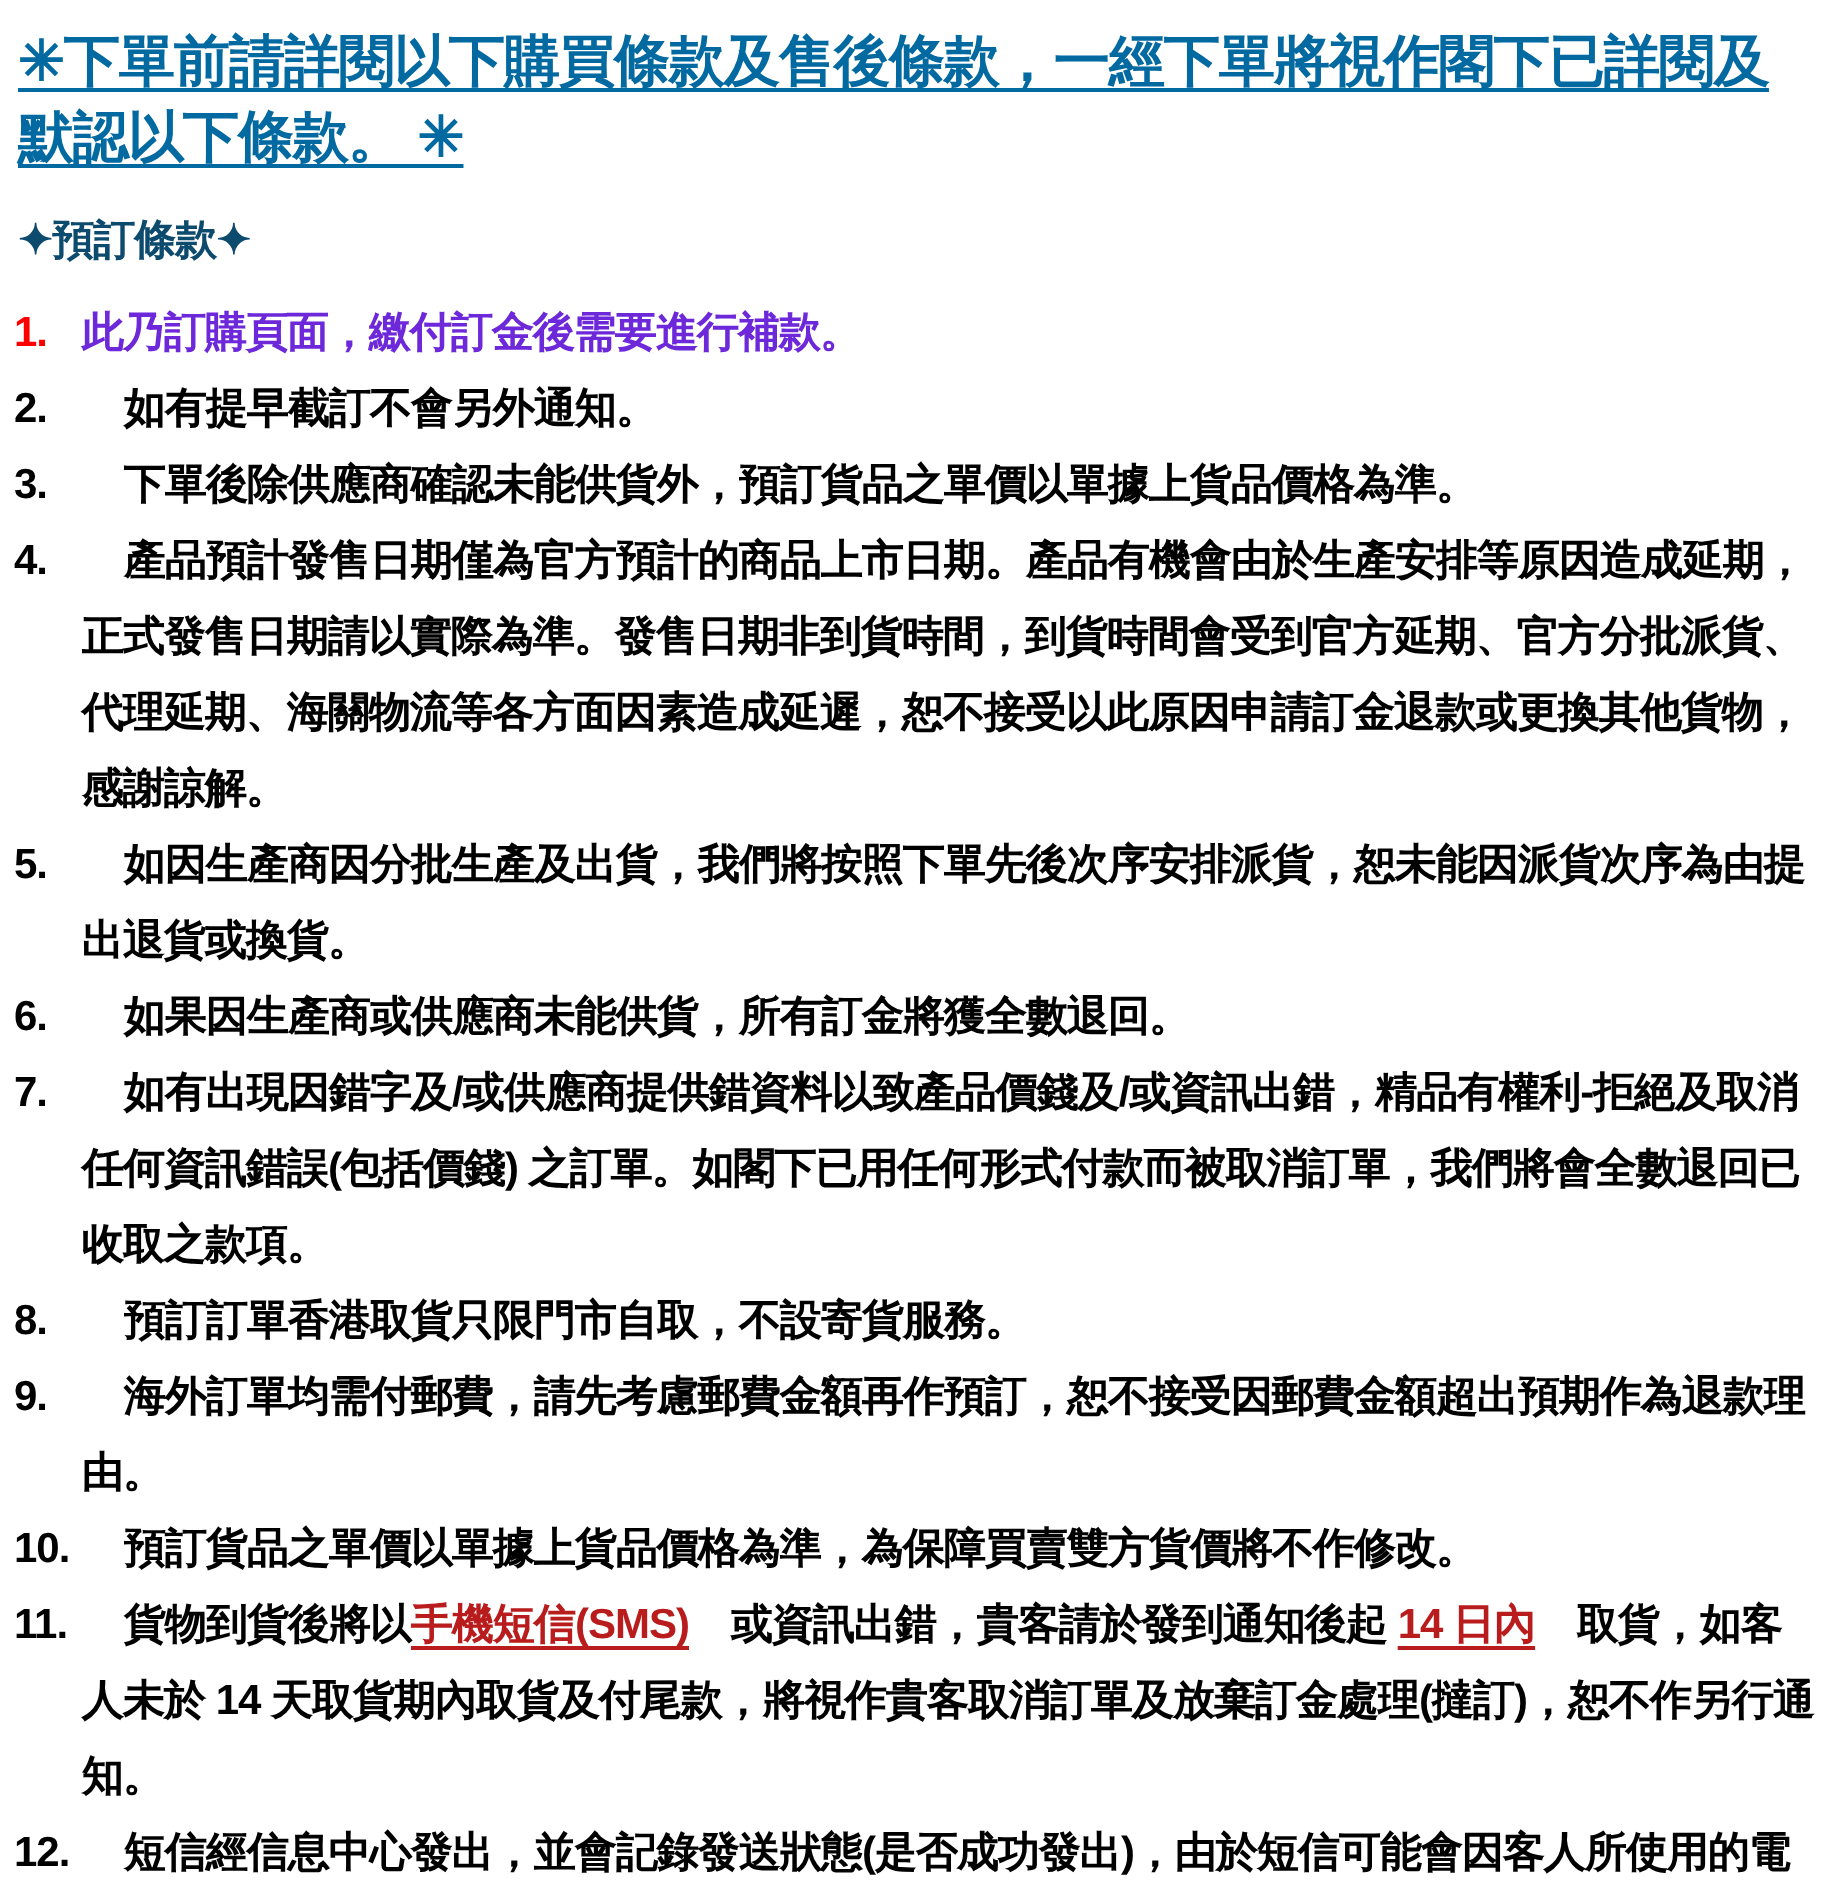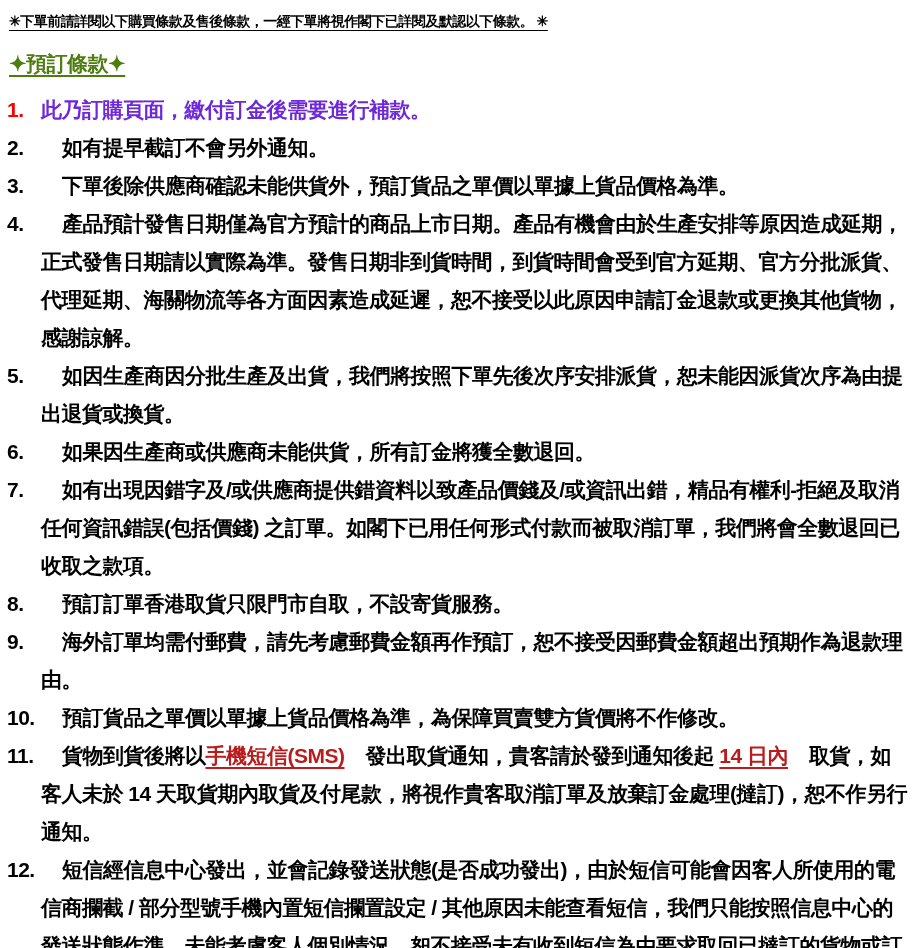--- a/index.html
+++ b/index.html
@@ -12,34 +12,33 @@
     overflow: hidden;
     font-family: "Liberation Sans", sans-serif;
     font-weight: bold;
     color: #000000;
   }
   .page {
     padding: 10px 6px 0 7px;
     width: 913px;
   }
   .notice {
-    color: #000000;
-    font-size: 14px;
+    color: #0369a1;
+    font-size: 28px;
     line-height: 1.35;
     text-decoration: underline;
     text-underline-offset: 4px;
     margin: 2px 0 19px 2px;
     letter-spacing: -0.5px;
   }
   .section-title {
     display: inline-block;
-    color: #4d7c0f;
+    color: #0c4a6e;
     font-size: 21px;
     line-height: 1.3;
-    text-decoration: underline;
     text-underline-offset: 4px;
     margin: 0 0 14px 2px;
     letter-spacing: -0.5px;
   }
   ol.terms {
     list-style: none;
     margin: 0;
     padding: 0;
   }
   li.term {
@@ -113,20 +112,20 @@
       <li class="term">
         <span class="num">9.</span>
         <div class="text"><span class="seg-normal">海外訂單均需付郵費，請先考慮郵費金額再作預訂，恕不接受因郵費金額超出預期作為退款理由。</span></div>
       </li>
       <li class="term">
         <span class="num">10.</span>
         <div class="text"><span class="seg-normal">預訂貨品之單價以單據上貨品價格為準，為保障買賣雙方貨價將不作修改。</span></div>
       </li>
       <li class="term">
         <span class="num">11.</span>
-        <div class="text"><span class="seg-normal">貨物到貨後將以</span><span class="seg-red-underline">手機短信(SMS)</span><span class="seg-normal">發出取貨通知，貴客請於發到通知後起 </span><span class="seg-red-underline">14 日內</span><span class="seg-normal">取貨，如客人未於 14 天取貨期內取貨及付尾款，將視作貴客取消訂單及放棄訂金處理(撻訂)，恕不作另行通知。</span></div>
+        <div class="text"><span class="seg-normal">貨物到貨後將以</span><span class="seg-red-underline">手機短信(SMS)</span><span class="seg-normal">或資訊出錯，貴客請於發到通知後起 </span><span class="seg-red-underline">14 日內</span><span class="seg-normal">取貨，如客人未於 14 天取貨期內取貨及付尾款，將視作貴客取消訂單及放棄訂金處理(撻訂)，恕不作另行通知。</span></div>
       </li>
       <li class="term">
         <span class="num">12.</span>
         <div class="text"><span class="seg-normal">短信經信息中心發出，並會記錄發送狀態(是否成功發出)，由於短信可能會因客人所使用的電信商攔截 / 部分型號手機內置短信攔置設定 / 其他原因未能查看短信，我們只能按照信息中心的發送狀態作準，未能考慮客人個別情況，恕不接受未有收到短信為由要求取回已撻訂的貨物或訂金。</span></div>
       </li>
     </ol>
 </div>
 
 </body></html>

